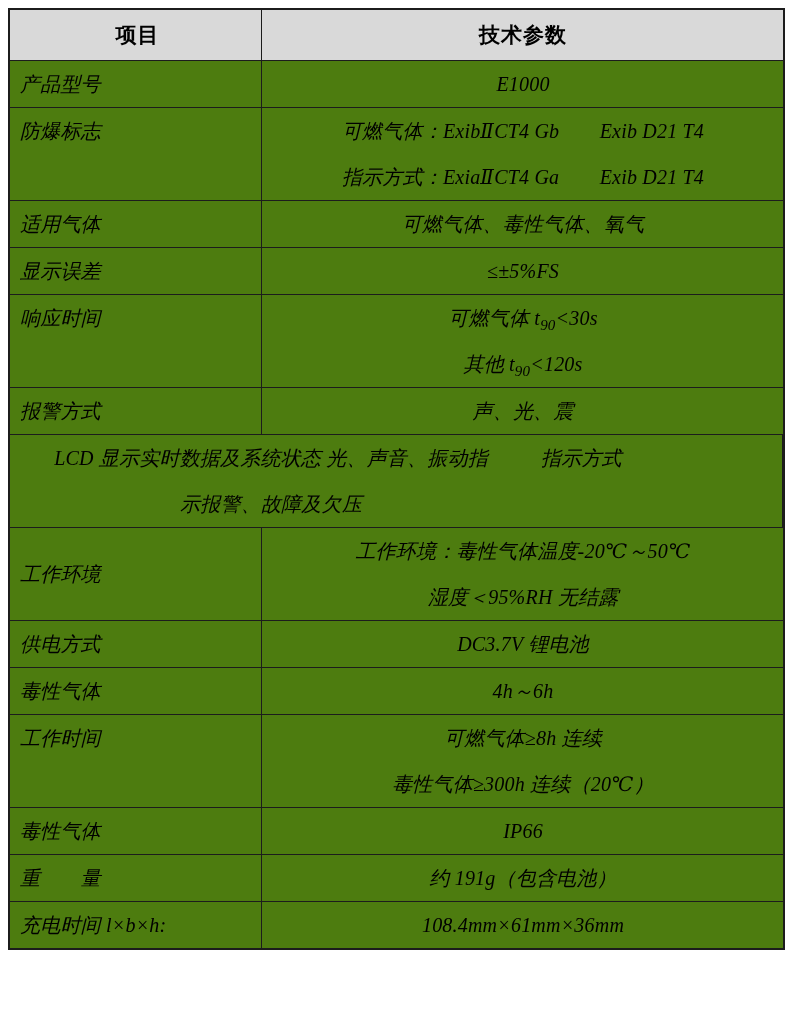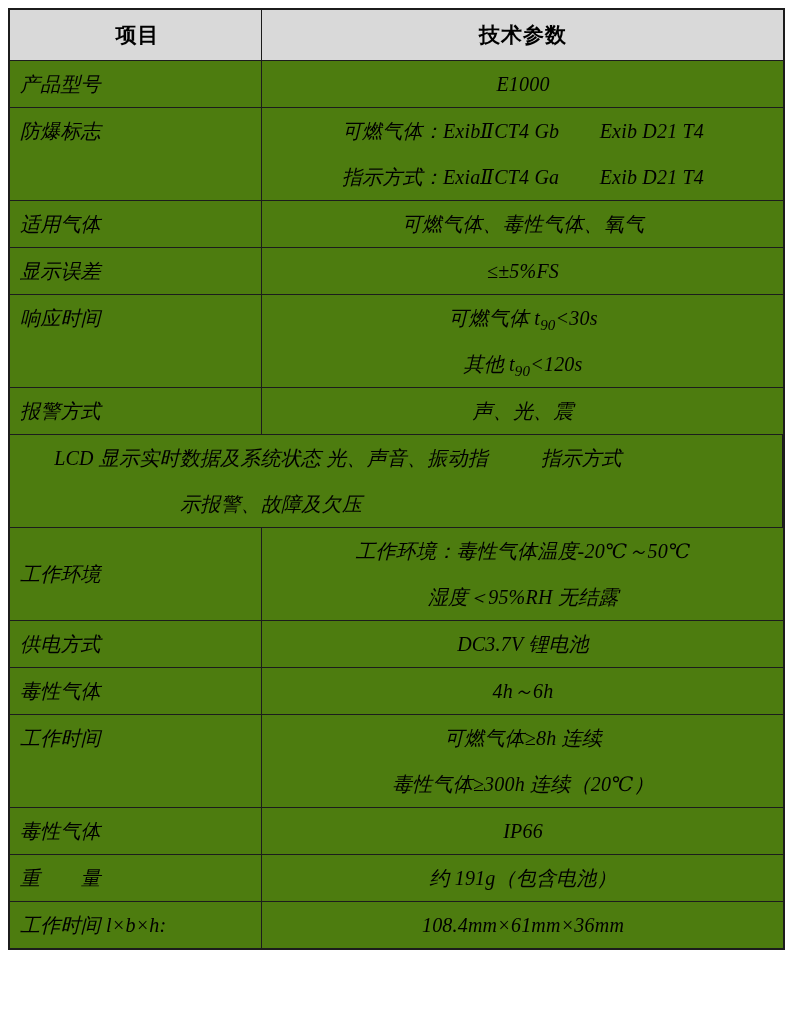--- a/index.html
+++ b/index.html
@@ -206,20 +206,20 @@
     <div class="cell label-cell">
       <span class="line row-label">重　　量</span>
     </div>
     <div class="cell value-cell">
           <div class="line">约 191g（包含电池）</div>
         </div>
   </div>
 
   <div class="row">
     <div class="cell label-cell">
-      <span class="line row-label">工作时间 l×b×h:</span>
+      <span class="line row-label">充电时间 l×b×h:</span>
     </div>
     <div class="cell value-cell">
           <div class="line">108.4mm×61mm×36mm</div>
         </div>
   </div>
 </div>
 </div>
 
 </body></html>

